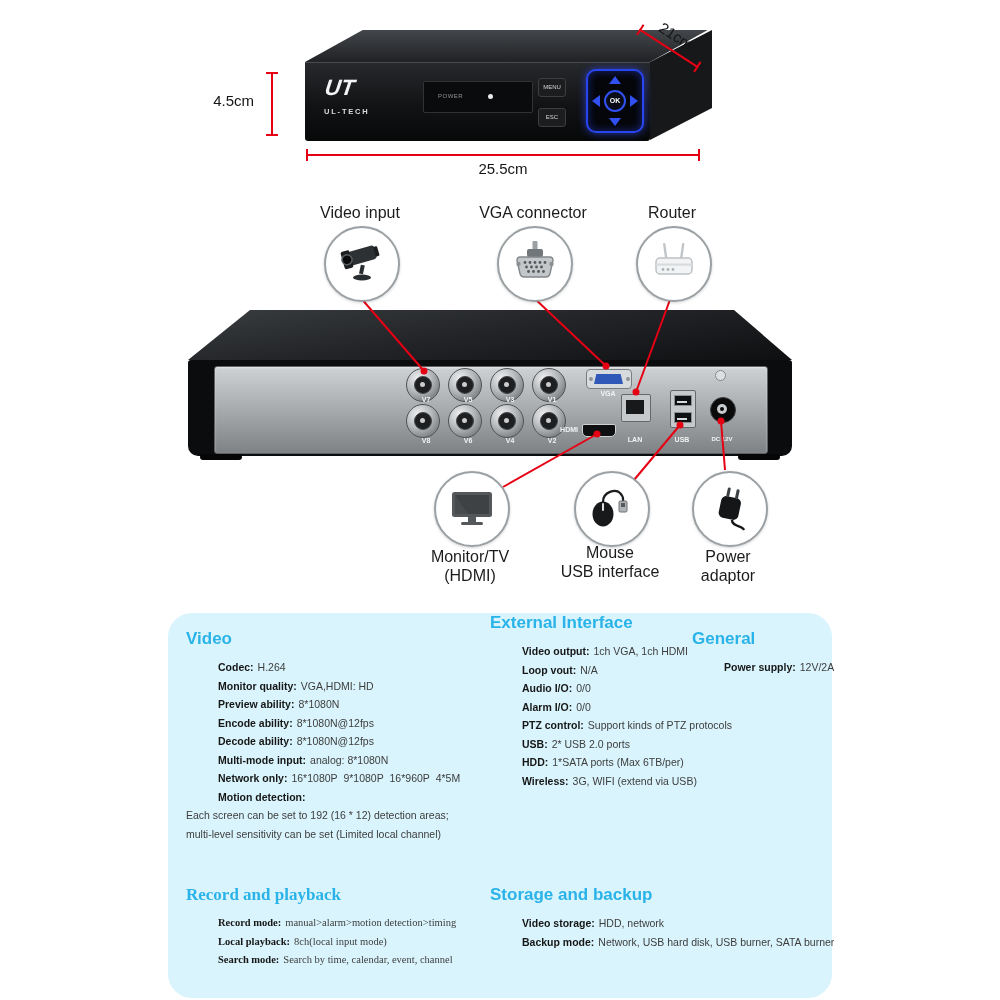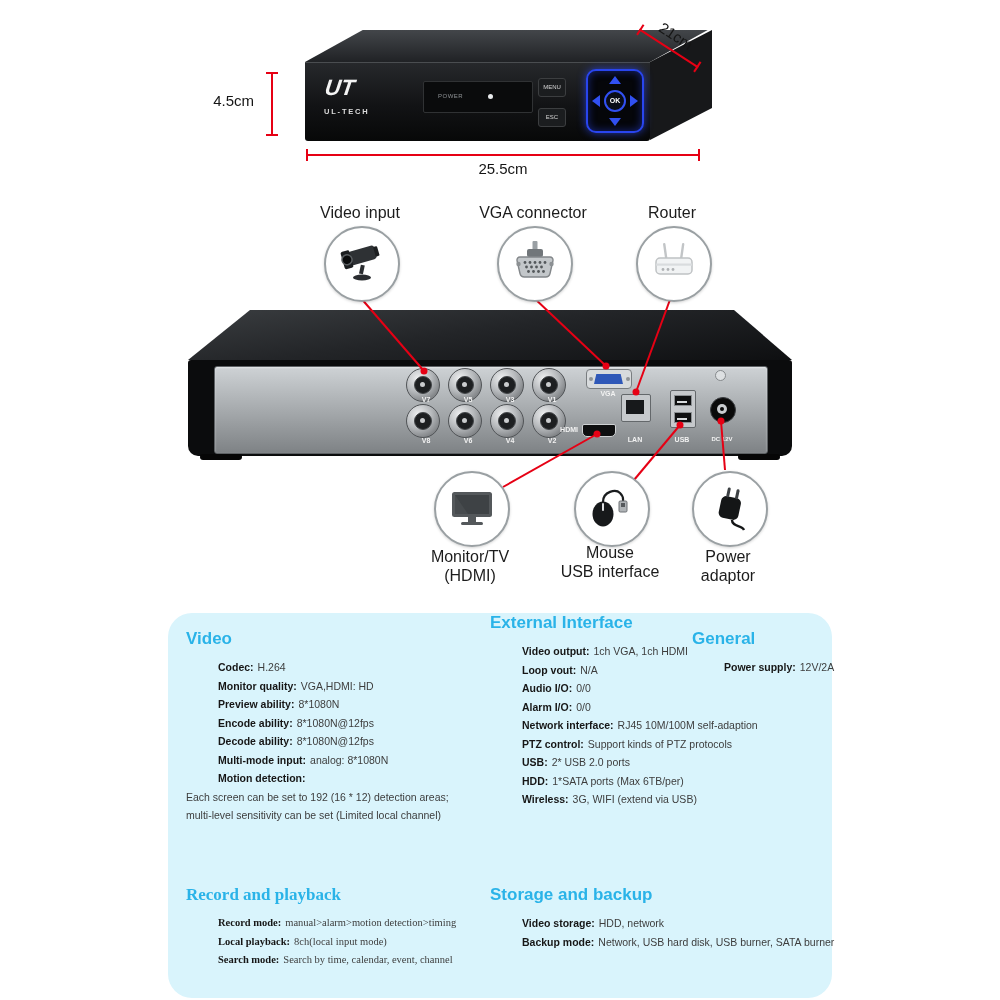--- a/index.html
+++ b/index.html
@@ -318,33 +318,33 @@
   <div class="spec-panel">
     <div class="spec-section" style="left:18px;top:16px;width:300px;">
       <h3 class="spec-heading">Video</h3>
       <div>
           <div class="spec-row"><span class="lbl">Codec:</span><span class="val">H.264</span></div>
           <div class="spec-row"><span class="lbl">Monitor quality:</span><span class="val">VGA,HDMI: HD</span></div>
           <div class="spec-row"><span class="lbl">Preview ability:</span><span class="val">8*1080N</span></div>
           <div class="spec-row"><span class="lbl">Encode ability:</span><span class="val">8*1080N@12fps</span></div>
           <div class="spec-row"><span class="lbl">Decode ability:</span><span class="val">8*1080N@12fps</span></div>
           <div class="spec-row"><span class="lbl">Multi-mode input:</span><span class="val">analog: 8*1080N</span></div>
+          <div class="spec-row"><span class="lbl">Network only:</span><span class="val">16*1080P&nbsp;&nbsp;9*1080P&nbsp;&nbsp;16*960P&nbsp;&nbsp;4*5M</span></div>
           <div class="spec-row"><span class="lbl">Motion detection:</span></div>
           <div class="spec-row"><span class="val">Each screen can be set to 192 (16 * 12) detection areas;</span></div>
           <div class="spec-row"><span class="val">multi-level sensitivity can be set (Limited local channel)</span></div>
         </div>
     </div>
     <div class="spec-section" style="left:322px;top:0;width:230px;">
       <h3 class="spec-heading">External Interface</h3>
       <div>
           <div class="spec-row"><span class="lbl">Video output:</span><span class="val">1ch VGA, 1ch HDMI</span></div>
           <div class="spec-row"><span class="lbl">Loop vout:</span><span class="val">N/A</span></div>
           <div class="spec-row"><span class="lbl">Audio I/O:</span><span class="val">0/0</span></div>
           <div class="spec-row"><span class="lbl">Alarm I/O:</span><span class="val">0/0</span></div>
-          <div class="spec-row"><span class="lbl">Network interface:</span><span class="val">RJ45 10M/100M self-adaption</span></div>
           <div class="spec-row"><span class="lbl">PTZ control:</span><span class="val">Support kinds of PTZ protocols</span></div>
           <div class="spec-row"><span class="lbl">USB:</span><span class="val">2* USB 2.0 ports</span></div>
           <div class="spec-row"><span class="lbl">HDD:</span><span class="val">1*SATA ports (Max 6TB/per)</span></div>
           <div class="spec-row"><span class="lbl">Wireless:</span><span class="val">3G, WIFI (extend via USB)</span></div>
         </div>
     </div>
     <div class="spec-section" style="left:524px;top:16px;width:130px;">
       <h3 class="spec-heading">General</h3>
       <div>
           <div class="spec-row"><span class="lbl">Power supply:</span><span class="val">12V/2A</span></div>

